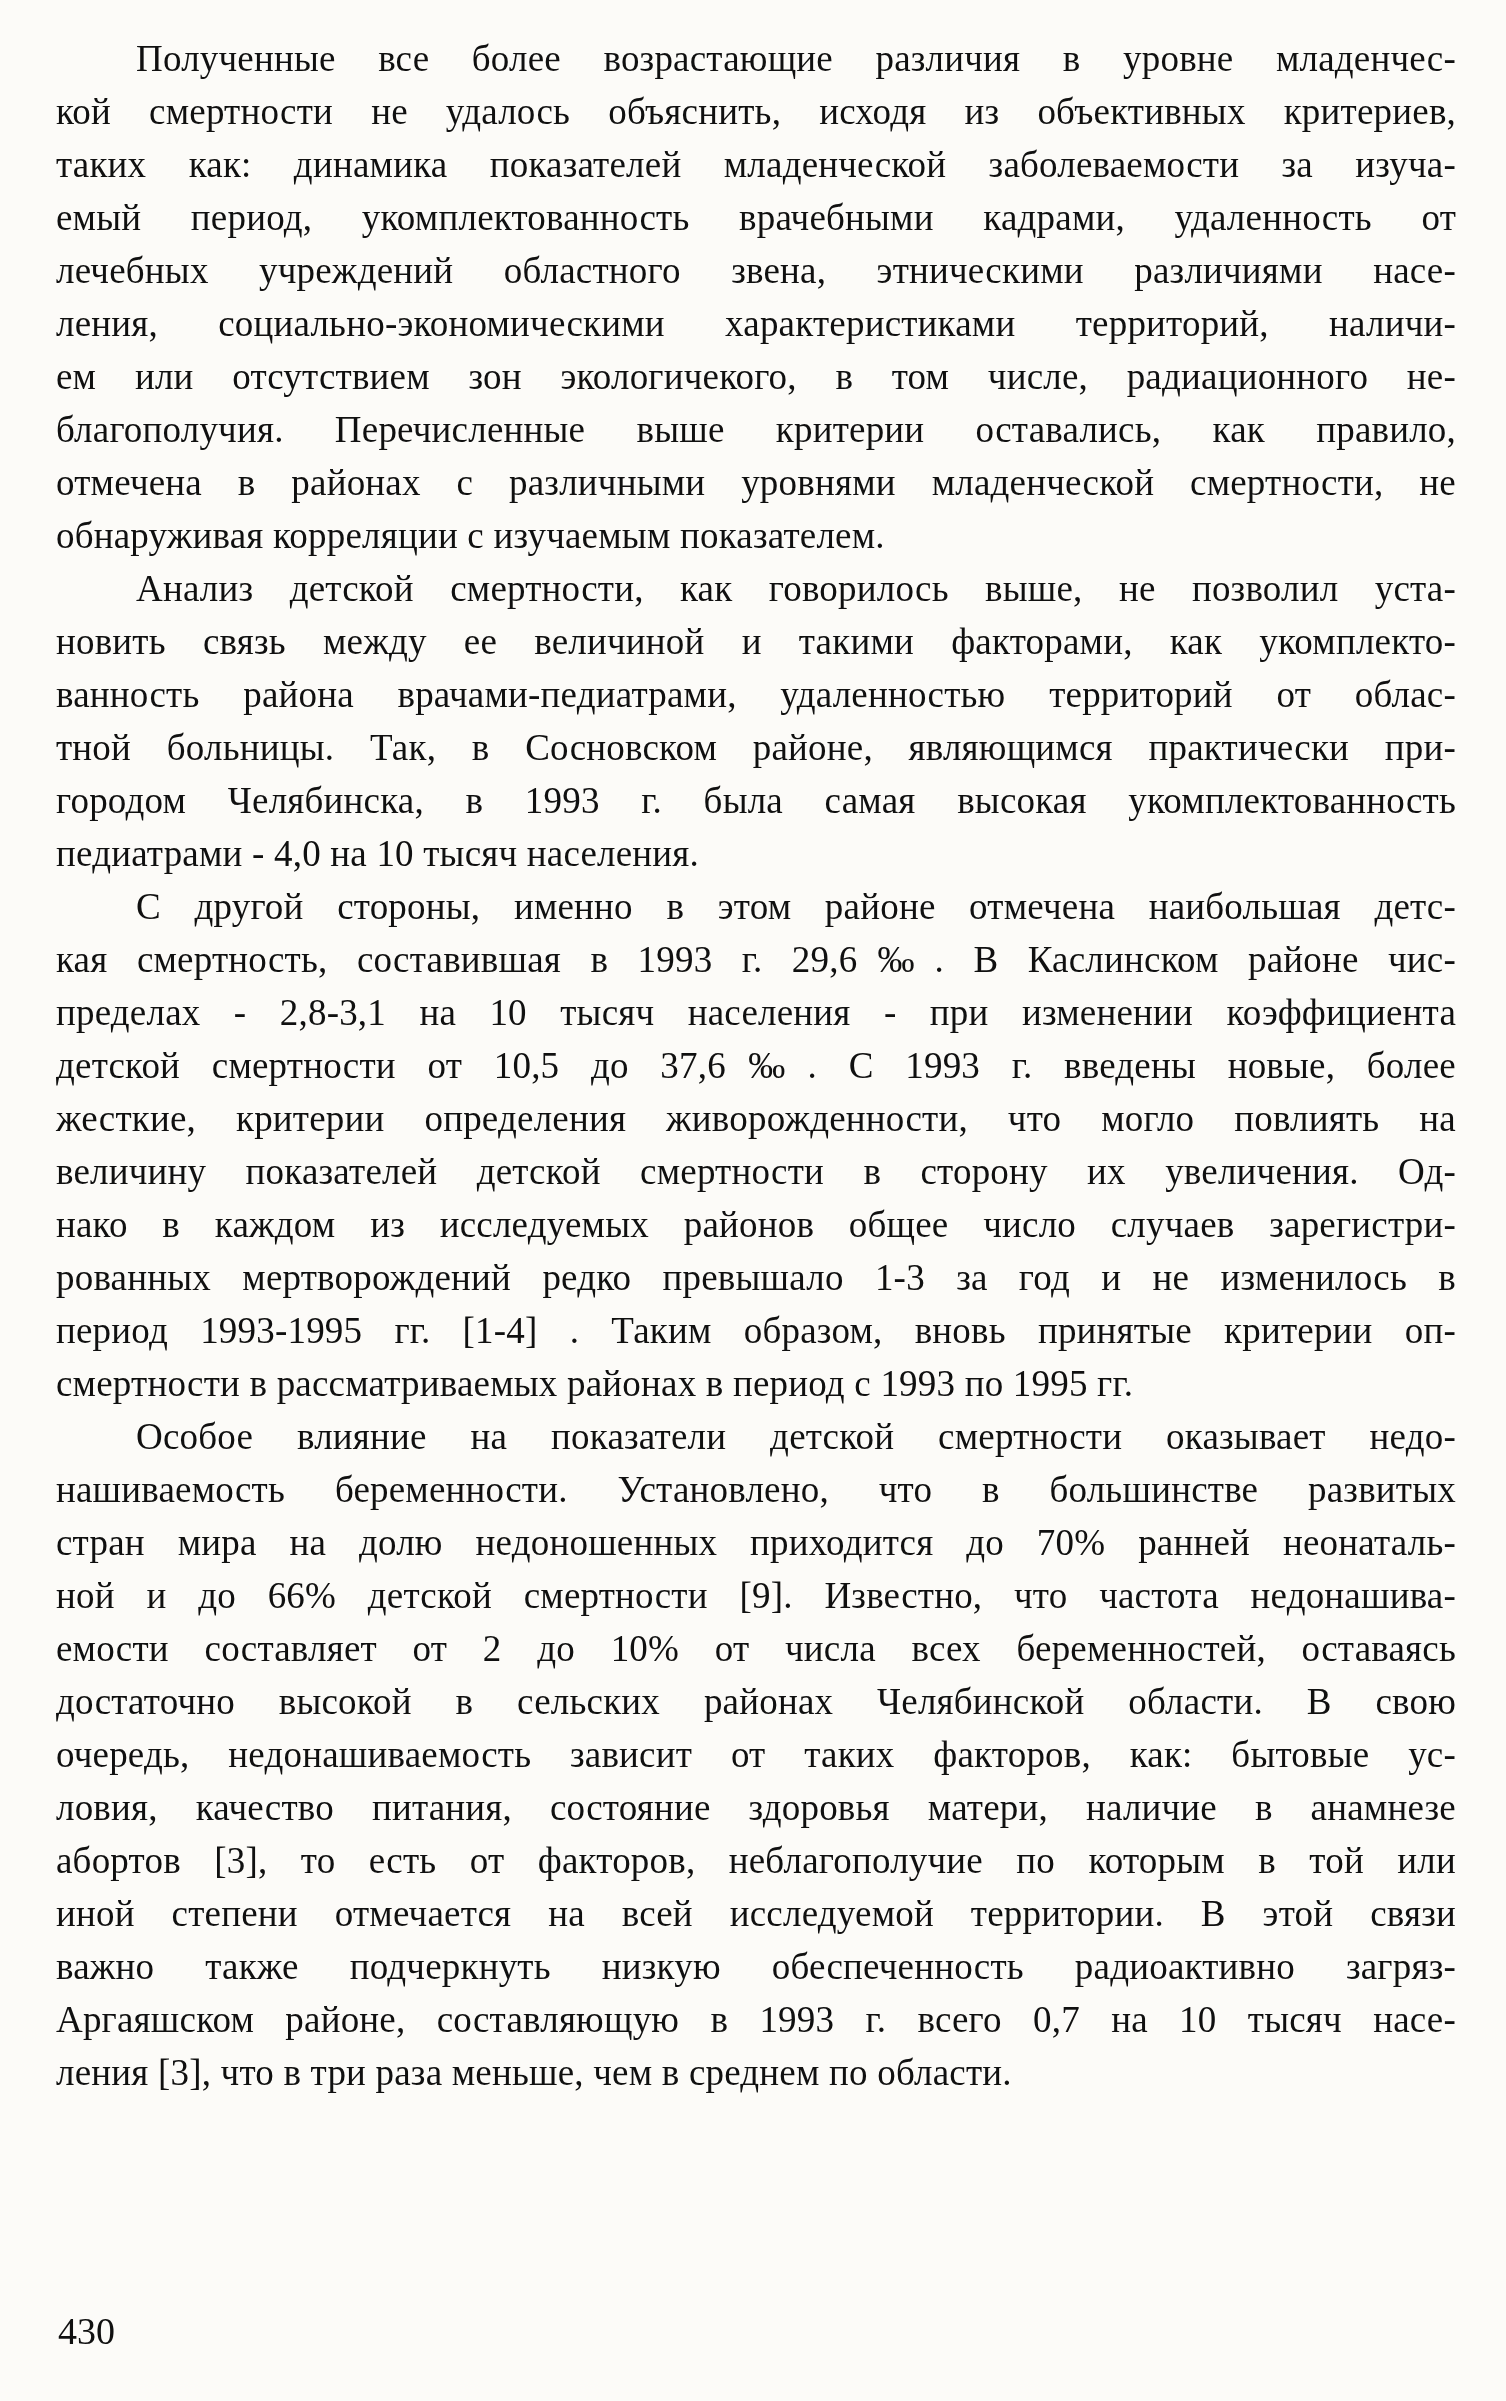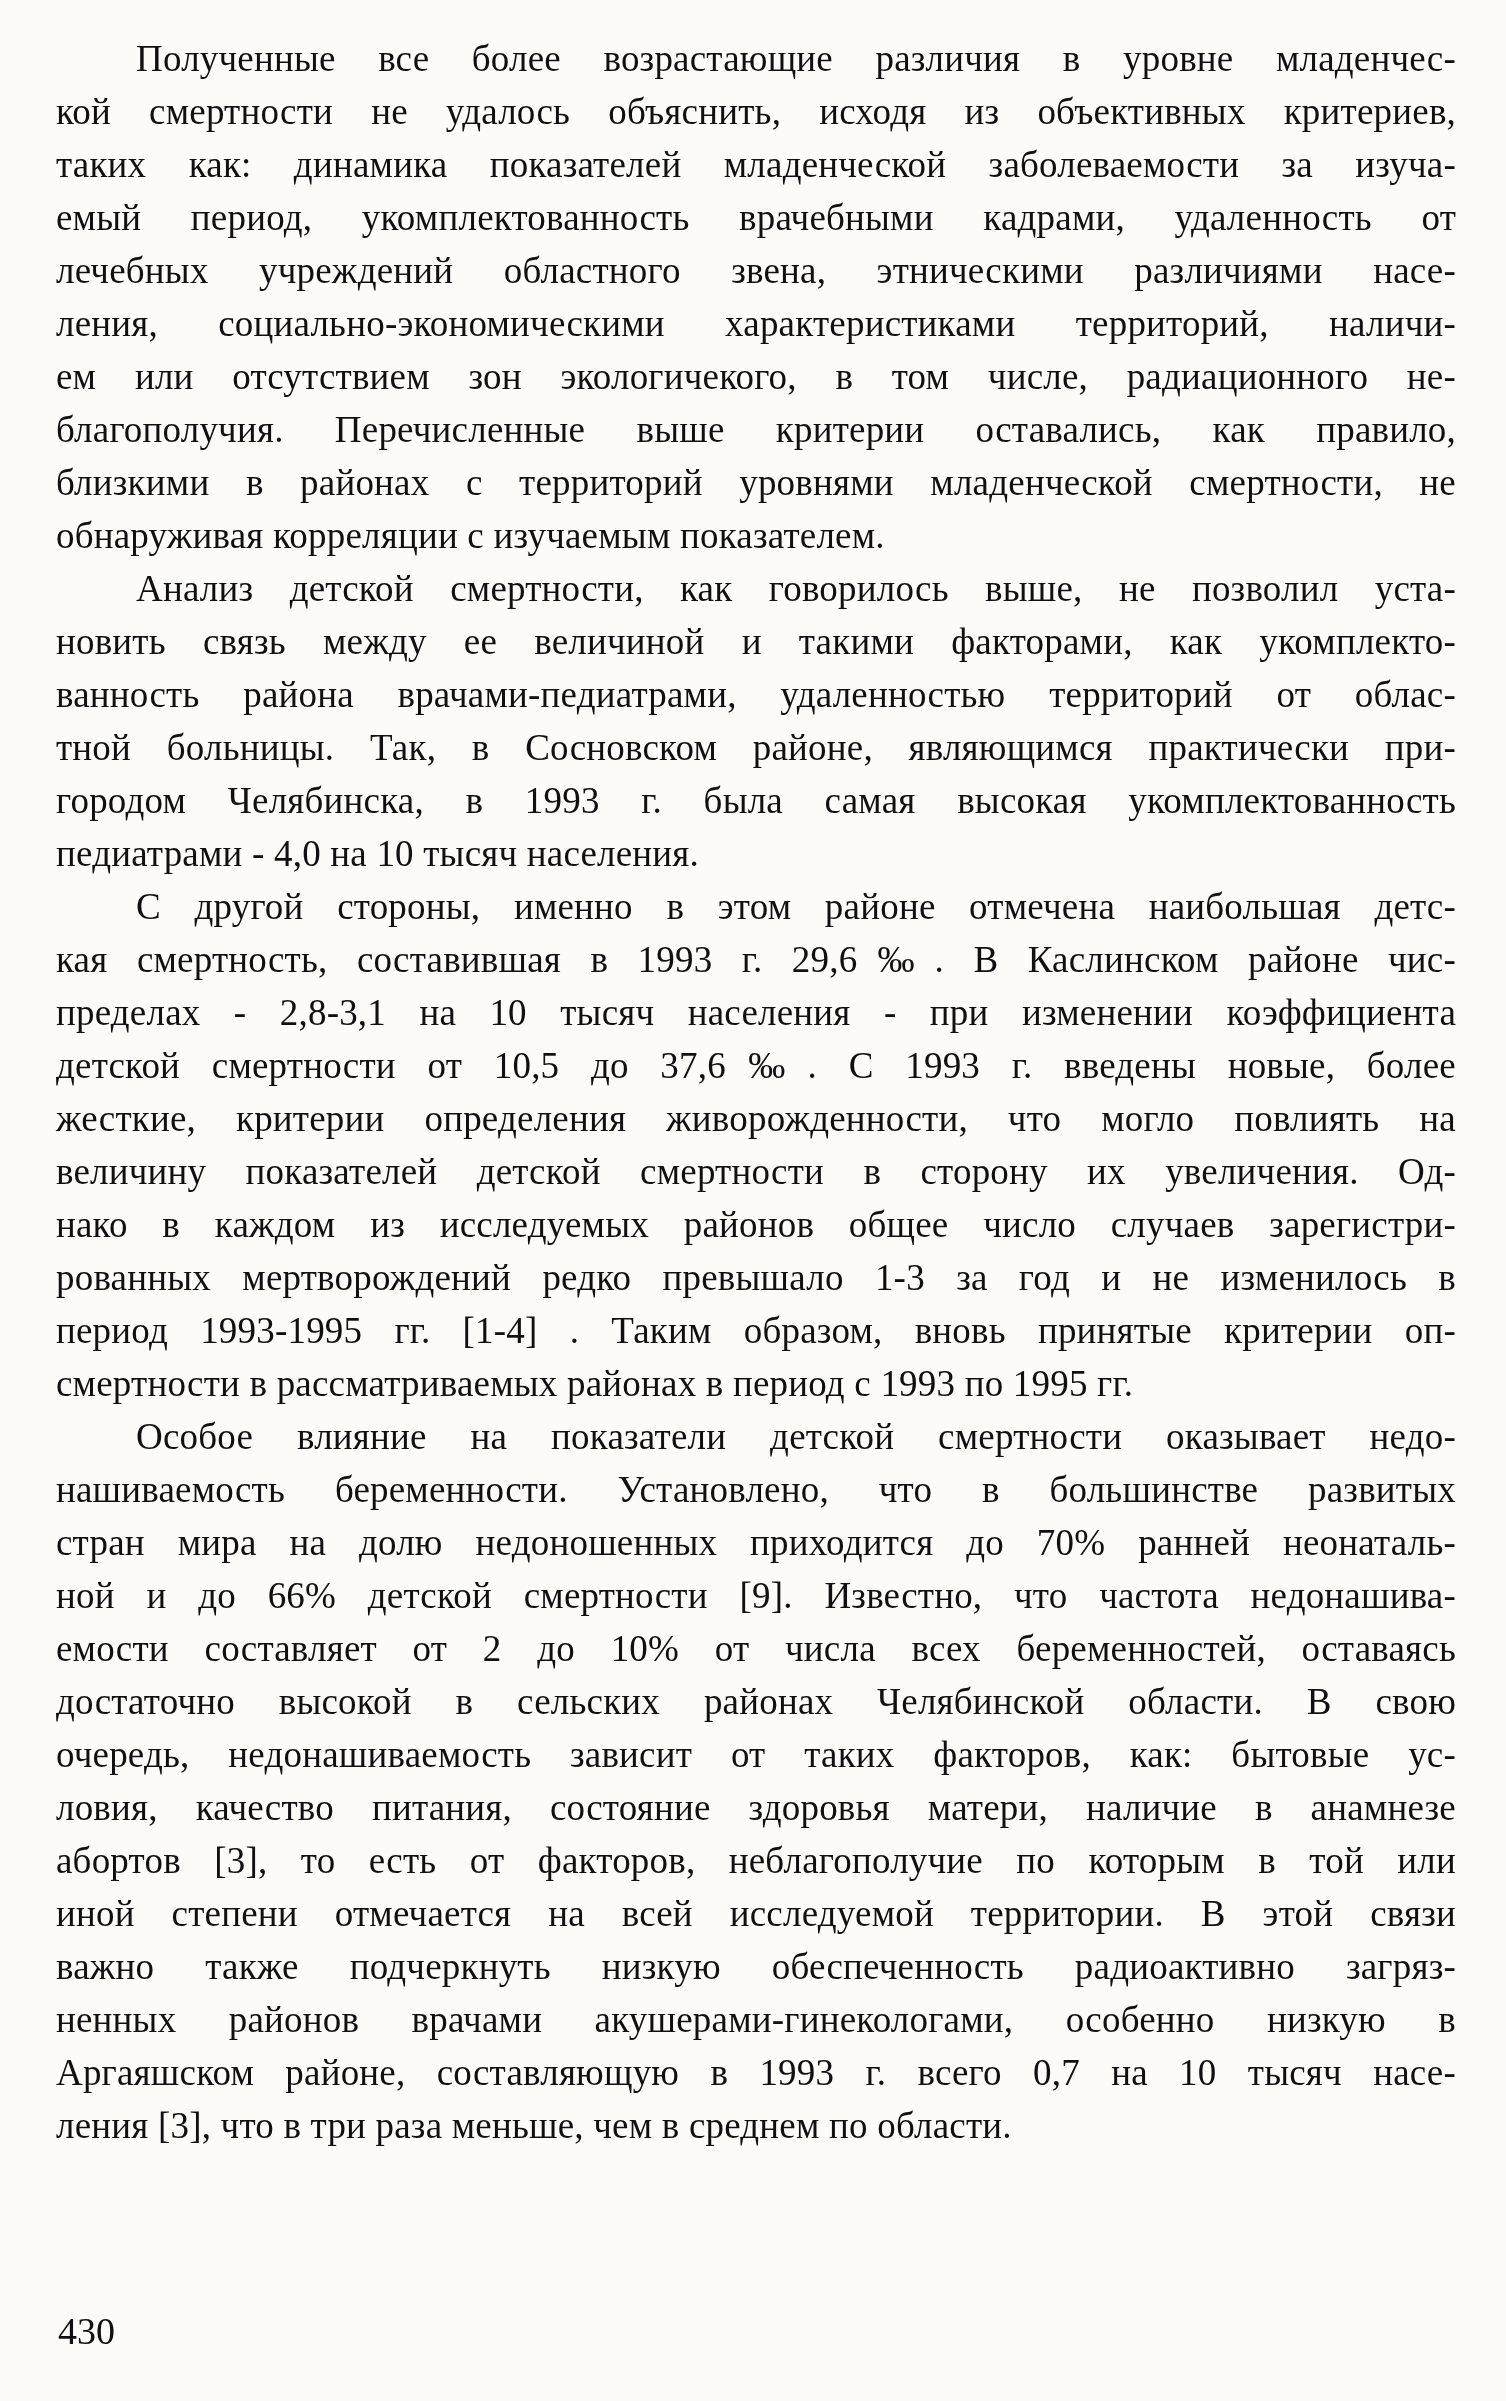--- a/index.html
+++ b/index.html
@@ -58,21 +58,21 @@
   <div class="text-block" id="text-block">
       <div class="paragraph">
         <div class="line first">Полученные все более возрастающие различия в уровне младенчес-</div>
         <div class="line">кой смертности не удалось объяснить, исходя из объективных критериев,</div>
         <div class="line">таких как: динамика показателей младенческой заболеваемости за изуча-</div>
         <div class="line">емый период, укомплектованность врачебными кадрами, удаленность от</div>
         <div class="line">лечебных учреждений областного звена, этническими различиями насе-</div>
         <div class="line">ления, социально-экономическими характеристиками территорий, наличи-</div>
         <div class="line">ем или отсутствием зон экологичекого, в том числе, радиационного не-</div>
         <div class="line">благополучия. Перечисленные выше критерии оставались, как правило,</div>
-        <div class="line">близкими в районах с территорий уровнями младенческой смертности, не</div>
+        <div class="line">отмечена в районах с различными уровнями младенческой смертности, не</div>
         <div class="line last">обнаруживая корреляции с изучаемым показателем.</div>
       </div>
       <div class="paragraph">
         <div class="line first">Анализ детской смертности, как говорилось выше, не позволил уста-</div>
         <div class="line">новить связь между ее величиной и такими факторами, как укомплекто-</div>
         <div class="line">ванность района врачами-педиатрами, удаленностью территорий от облас-</div>
         <div class="line">тной больницы. Так, в Сосновском районе, являющимся практически при-</div>
         <div class="line">городом Челябинска, в 1993 г. была самая высокая укомплектованность</div>
         <div class="line last">педиатрами - 4,0 на 10 тысяч населения.</div>
       </div>
@@ -93,20 +93,19 @@
         <div class="line">нашиваемость беременности. Установлено, что в большинстве развитых</div>
         <div class="line">стран мира на долю недоношенных приходится до 70% ранней неонаталь-</div>
         <div class="line">ной и до 66% детской смертности [9]. Известно, что частота недонашива-</div>
         <div class="line">емости составляет от 2 до 10% от числа всех беременностей, оставаясь</div>
         <div class="line">достаточно высокой в сельских районах Челябинской области. В свою</div>
         <div class="line">очередь, недонашиваемость зависит от таких факторов, как: бытовые ус-</div>
         <div class="line">ловия, качество питания, состояние здоровья матери, наличие в анамнезе</div>
         <div class="line">абортов [3], то есть от факторов, неблагополучие по которым в той или</div>
         <div class="line">иной степени отмечается на всей исследуемой территории. В этой связи</div>
         <div class="line">важно также подчеркнуть низкую обеспеченность радиоактивно загряз-</div>
-        <div class="line">ненных районов врачами акушерами-гинекологами, особенно низкую в</div>
         <div class="line">Аргаяшском районе, составляющую в 1993 г. всего 0,7 на 10 тысяч насе-</div>
         <div class="line last">ления [3], что в три раза меньше, чем в среднем по области.</div>
       </div>
     </div>
   <div class="page-number">430</div>
 </div>
 
 
 </body></html>

